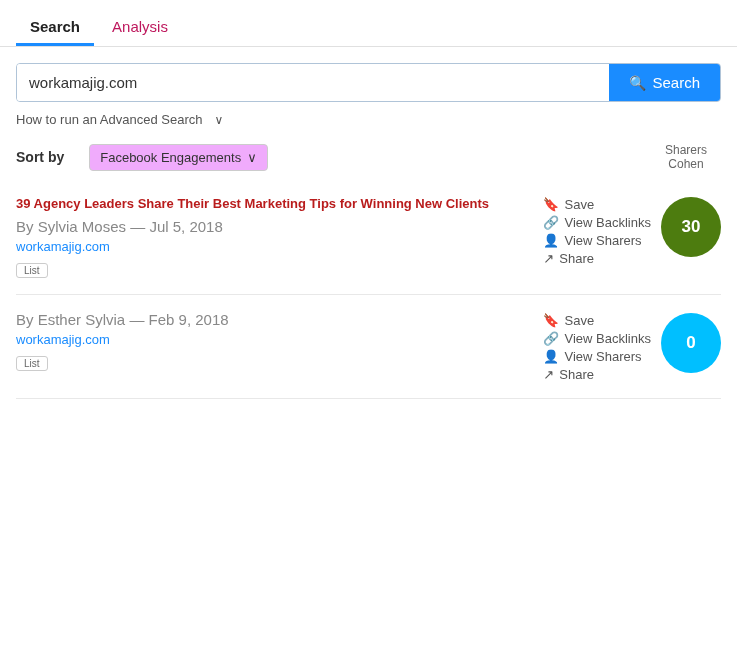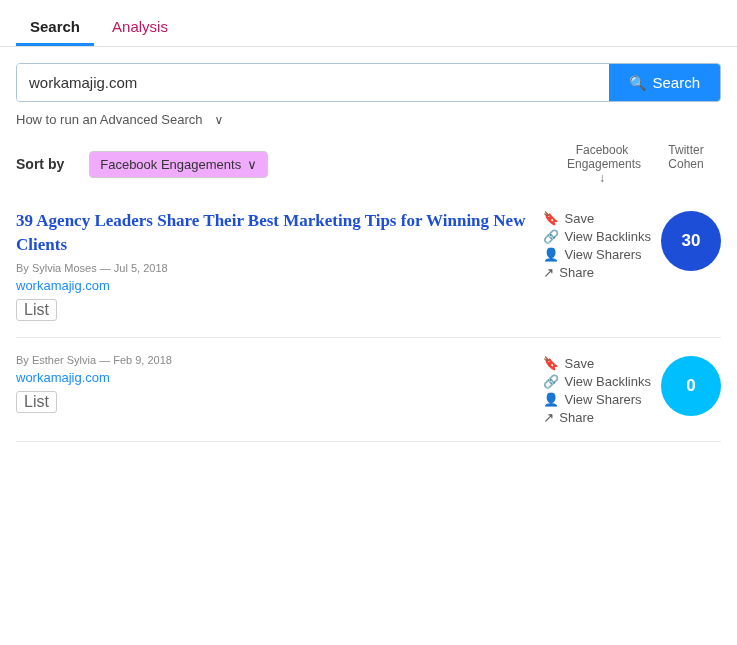--- a/index.html
+++ b/index.html
@@ -132,46 +132,45 @@
     .result-item {
       display: flex;
       padding: 16px 0;
       border-bottom: 1px solid #e8e8e8;
       align-items: flex-start;
     }
     .result-content {
       flex: 1;
     }
     .result-title {
-      font-size: 17px;
-      color: #1d4ed8;
+      font-size: 13px;
+      color: #b91c1c;
       font-weight: 600;
       line-height: 1.4;
       cursor: pointer;
       text-decoration: none;
       display: block;
       margin-bottom: 5px;
-      font-family: Liberation Serif, serif;
     }
     .result-meta {
-      font-size: 11px;
+      font-size: 15px;
       color: #888;
       margin-bottom: 4px;
     }
     .result-domain {
       font-size: 13px;
       color: #1a8cff;
       margin-bottom: 6px;
     }
     .result-tag {
       display: inline-block;
       border: 1px solid #ccc;
       border-radius: 3px;
       padding: 1px 7px;
-      font-size: 16px;
+      font-size: 10px;
       color: #666;
     }
 
     
     .result-actions {
       display: flex;
       flex-direction: column;
       gap: 3px;
       min-width: 120px;
       padding: 0 10px;
@@ -202,21 +201,21 @@
       height: 60px;
       border-radius: 50%;
       display: flex;
       align-items: center;
       justify-content: center;
       color: #fff;
       font-size: 17px;
       font-weight: 700;
     }
     .stat-circle.dark {
-      background: #1d4ed8;
+      background: #4d7c0f;
     }
     .stat-circle.cyan {
       background: #00bfff;
     }
   </style>
 </head>
 <body>
 
 <div class="tabs">
   <a class="tab active">Search</a>
@@ -240,26 +239,21 @@
 <div class="sort-section">
   <div class="sort-left">
     <span class="sort-label">Sort by</span>
     <div class="sort-select">
       <span>Facebook Engagements</span>
       <span>∨</span>
     </div>
   </div>
   <div class="sort-headers">
     <div class="sort-header-item">
-      <span>Facebook</span><br>
-      <span>Engagements</span>
-      <span> ↓</span>
-    </div>
-    <div class="sort-header-item">
-      <span>Twitter</span><br>
+      <span>Sharers</span><br>
       <span>Cohen</span>
     </div>
   </div>
 </div>
 
 <div class="results">
 
   <div class="result-item">
     <div class="result-content">
       <a class="result-title">39 Agency Leaders Share Their Best Marketing Tips for Winning New Clients</a>

